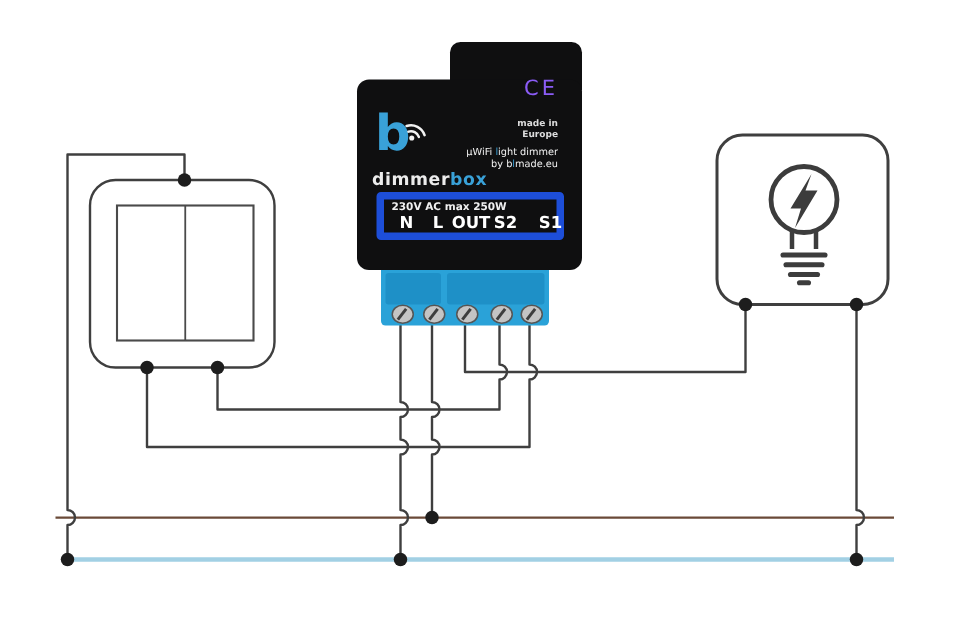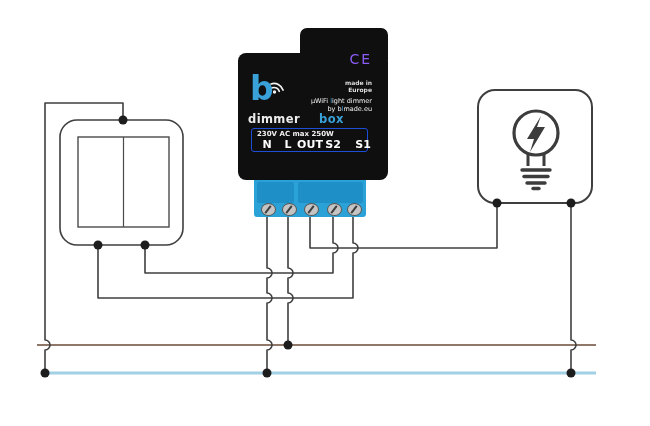--- a/index.html
+++ b/index.html
@@ -11,22 +11,22 @@
   .dev-tab{position:absolute;left:62px;top:0;width:88px;height:32px;background:#0f0f10;border-radius:7px 7px 0 0;}
   .dev-main{position:absolute;left:0;top:25px;width:150px;height:127px;background:#0f0f10;border-radius:8px;}
   .blogo{position:absolute;left:10px;top:46px;width:46px;height:38px;}
   .blogo .bchar{position:absolute;left:2px;top:-4px;font-size:33px;font-weight:800;color:#39a1d8;line-height:38px;}
   .blogo svg{position:absolute;left:22px;top:2px;}
   .ce{position:absolute;right:16px;top:23px;color:#8b5cf6;font-size:14px;letter-spacing:2px;font-weight:400;}
   .madein{position:absolute;right:16px;top:51px;color:#dcdcdc;font-size:6px;line-height:7px;text-align:right;font-weight:600;}
   .product{position:absolute;right:16px;top:70px;color:#f2f2f2;font-size:6.5px;line-height:7.5px;text-align:right;font-weight:400;}
   .product .blue-l{color:#39a1d8;}
   .brand{position:absolute;left:10px;top:84px;font-size:11.5px;font-weight:700;letter-spacing:.4px;}
-  .brand .w{color:#ececec;margin-top:37px;} .brand .b{color:#39a1d8;margin-left:19px;}
-  .plate{position:absolute;left:13px;top:100px;width:115px;height:22px;border:1px solid #1d4ed8;border-radius:3px;}
+  .brand .w{color:#ececec;margin-top:37px;} .brand .b{color:#39a1d8;}
+  .plate{position:absolute;left:13px;top:100px;width:115px;height:22px;border:5px solid #1d4ed8;border-radius:3px;}
   .rating{position:absolute;left:5px;top:1px;color:#f0f0f0;font-size:7px;font-weight:600;white-space:nowrap;}
   .tlabel{position:absolute;top:8.5px;width:30px;text-align:center;color:#ffffff;font-size:11px;font-weight:800;}
   
   .tblock{position:absolute;left:16px;top:152px;width:112px;height:37px;background:#2aa2d8;border-radius:0 0 3px 3px;}
   .tsec{position:absolute;top:2px;height:21px;background:#1e90c7;border-radius:2px;}
   .sec-l{left:3px;width:37px;} .sec-r{left:44px;width:65px;}
   .screw{position:absolute;top:23px;width:13px;height:11px;background:#c4c4c4;border:1px solid #555;border-radius:50%;}
   .screw i{position:absolute;left:5.5px;top:0.5px;width:2px;height:9px;background:#3e3e3e;transform:rotate(38deg);display:block;}
 </style>
 </head>

